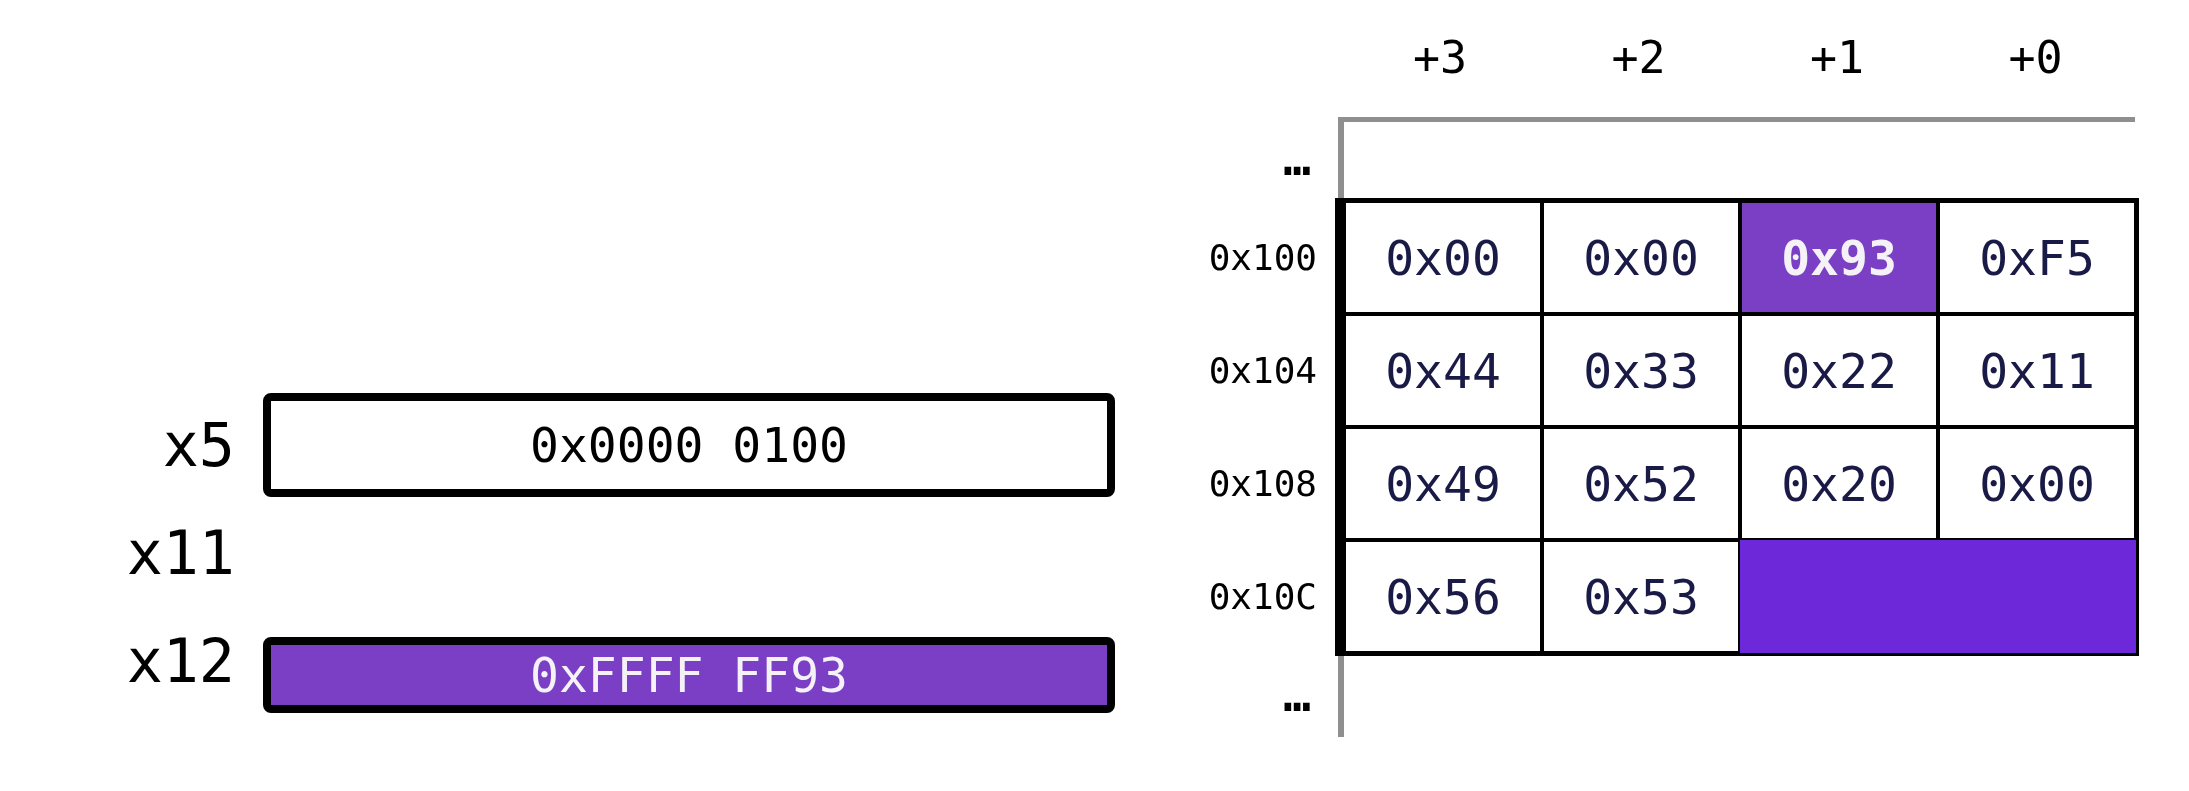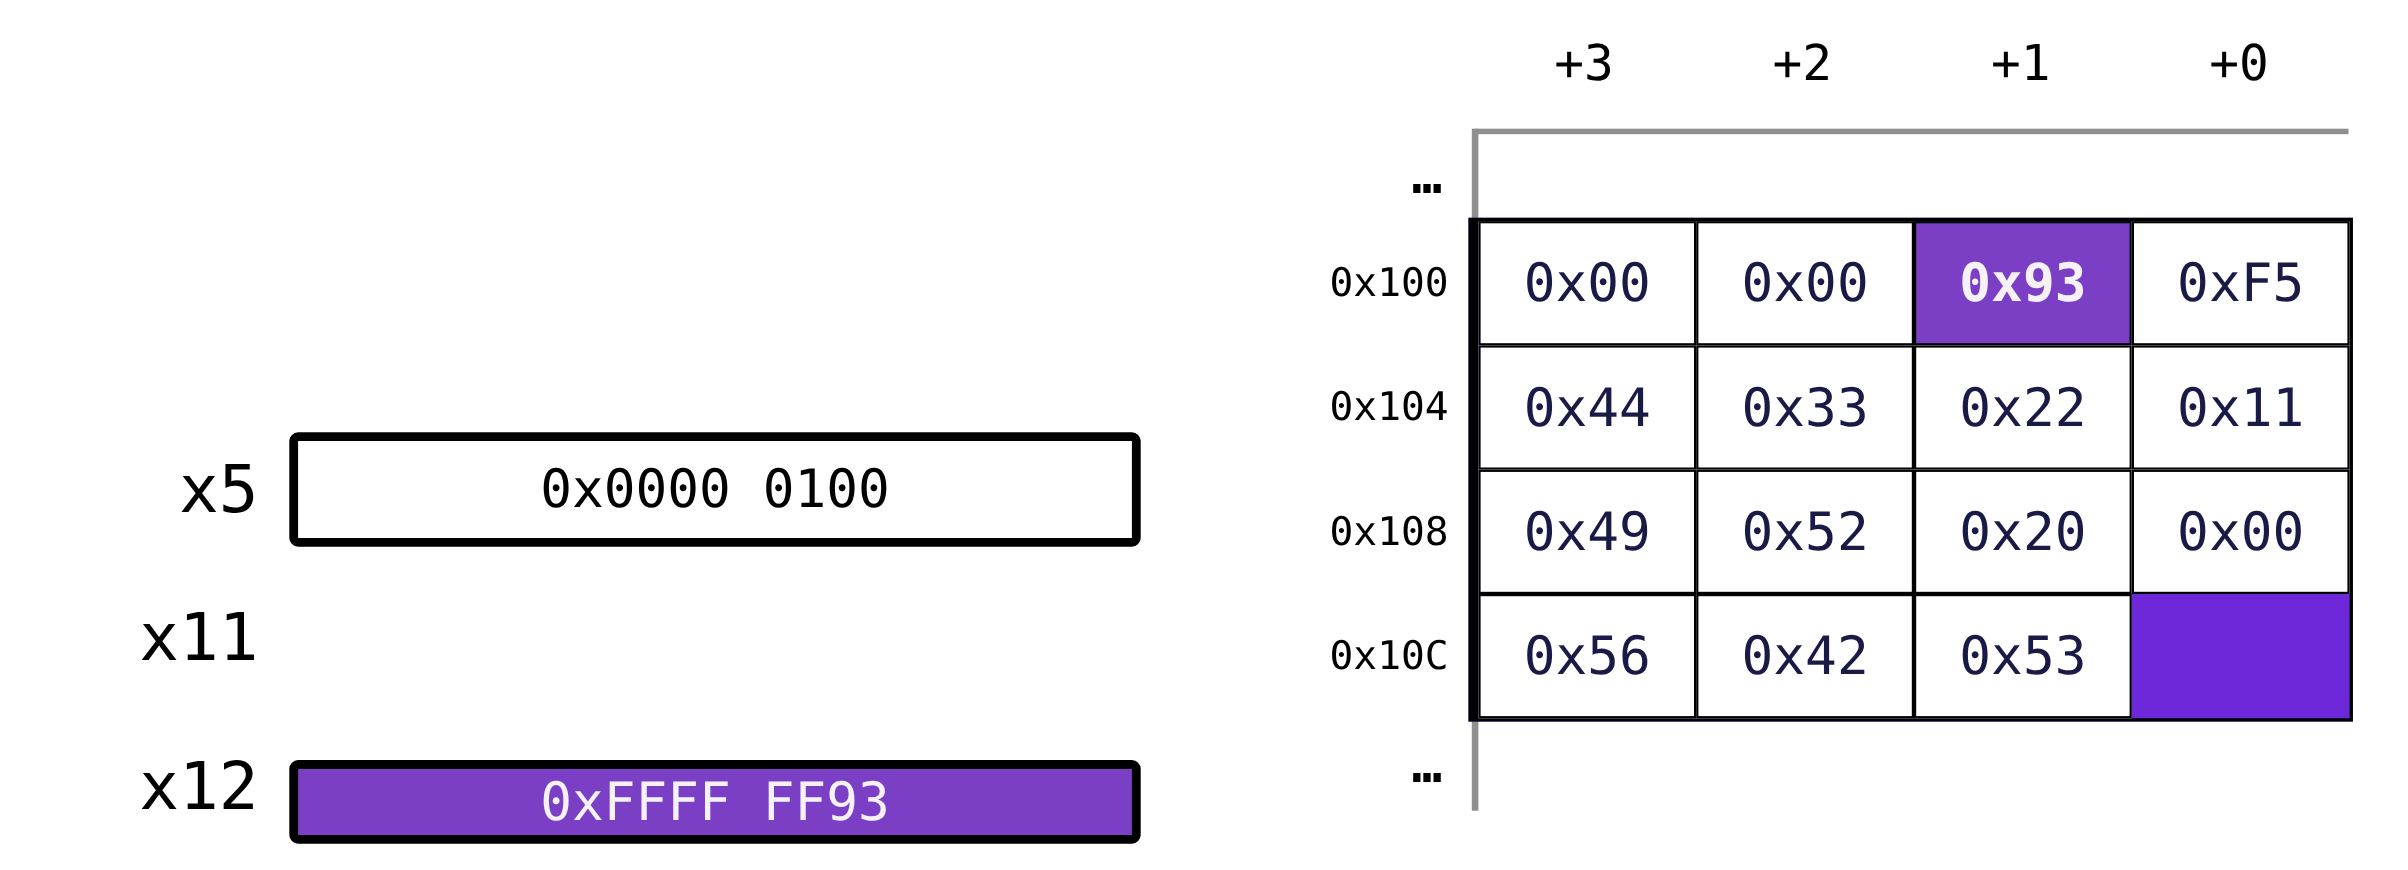--- a/index.html
+++ b/index.html
@@ -16,40 +16,40 @@
     overflow: hidden;
   }
 
   
   .registers {
     position: absolute;
     left: 0;
     top: 393px;
     display: flex;
     flex-direction: column;
-    gap: 31px;
+    gap: 4px;
   }
   .reg-row {
     display: flex;
     align-items: stretch;
     height: 104px;
   }
   .reg-label {
     width: 235px;
     margin-right: 28px;
     display: flex;
     align-items: center;
     justify-content: flex-end;
     font-size: 60px;
     color: #000000;
     white-space: pre;
   }
   .reg-box {
     box-sizing: border-box;
-    width: 774px;
+    width: 852px;
     border: 8px solid #000000;
     border-radius: 8px;
     background: #ffffff;
     display: flex;
     align-items: center;
     justify-content: center;
     font-size: 48px;
     color: #000000;
     white-space: pre;
   }
@@ -197,17 +197,16 @@
       <div class="mem-cell">0xF5</div>
       <div class="mem-cell">0x44</div>
       <div class="mem-cell">0x33</div>
       <div class="mem-cell">0x22</div>
       <div class="mem-cell">0x11</div>
       <div class="mem-cell">0x49</div>
       <div class="mem-cell">0x52</div>
       <div class="mem-cell">0x20</div>
       <div class="mem-cell">0x00</div>
       <div class="mem-cell">0x56</div>
-      <div class="mem-cell">0x42</div>
       <div class="mem-cell">0x53</div>
     </div>
 
 </div>
 
 </body></html>

